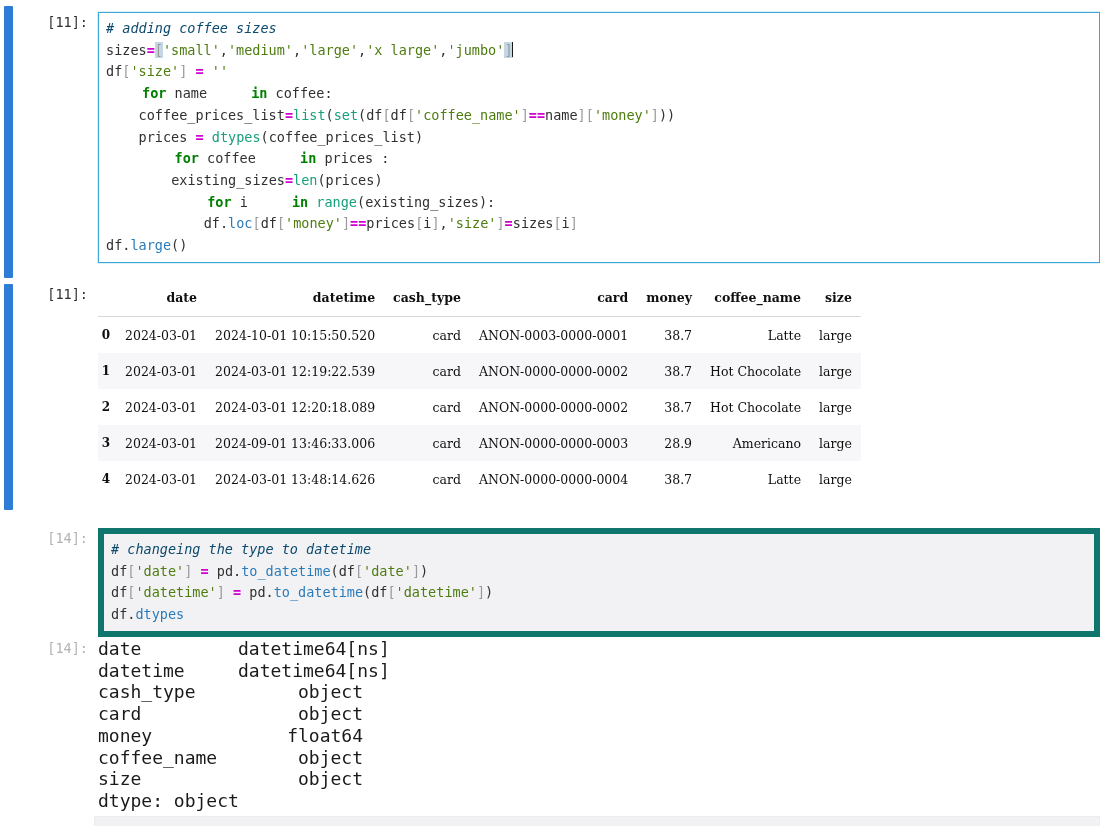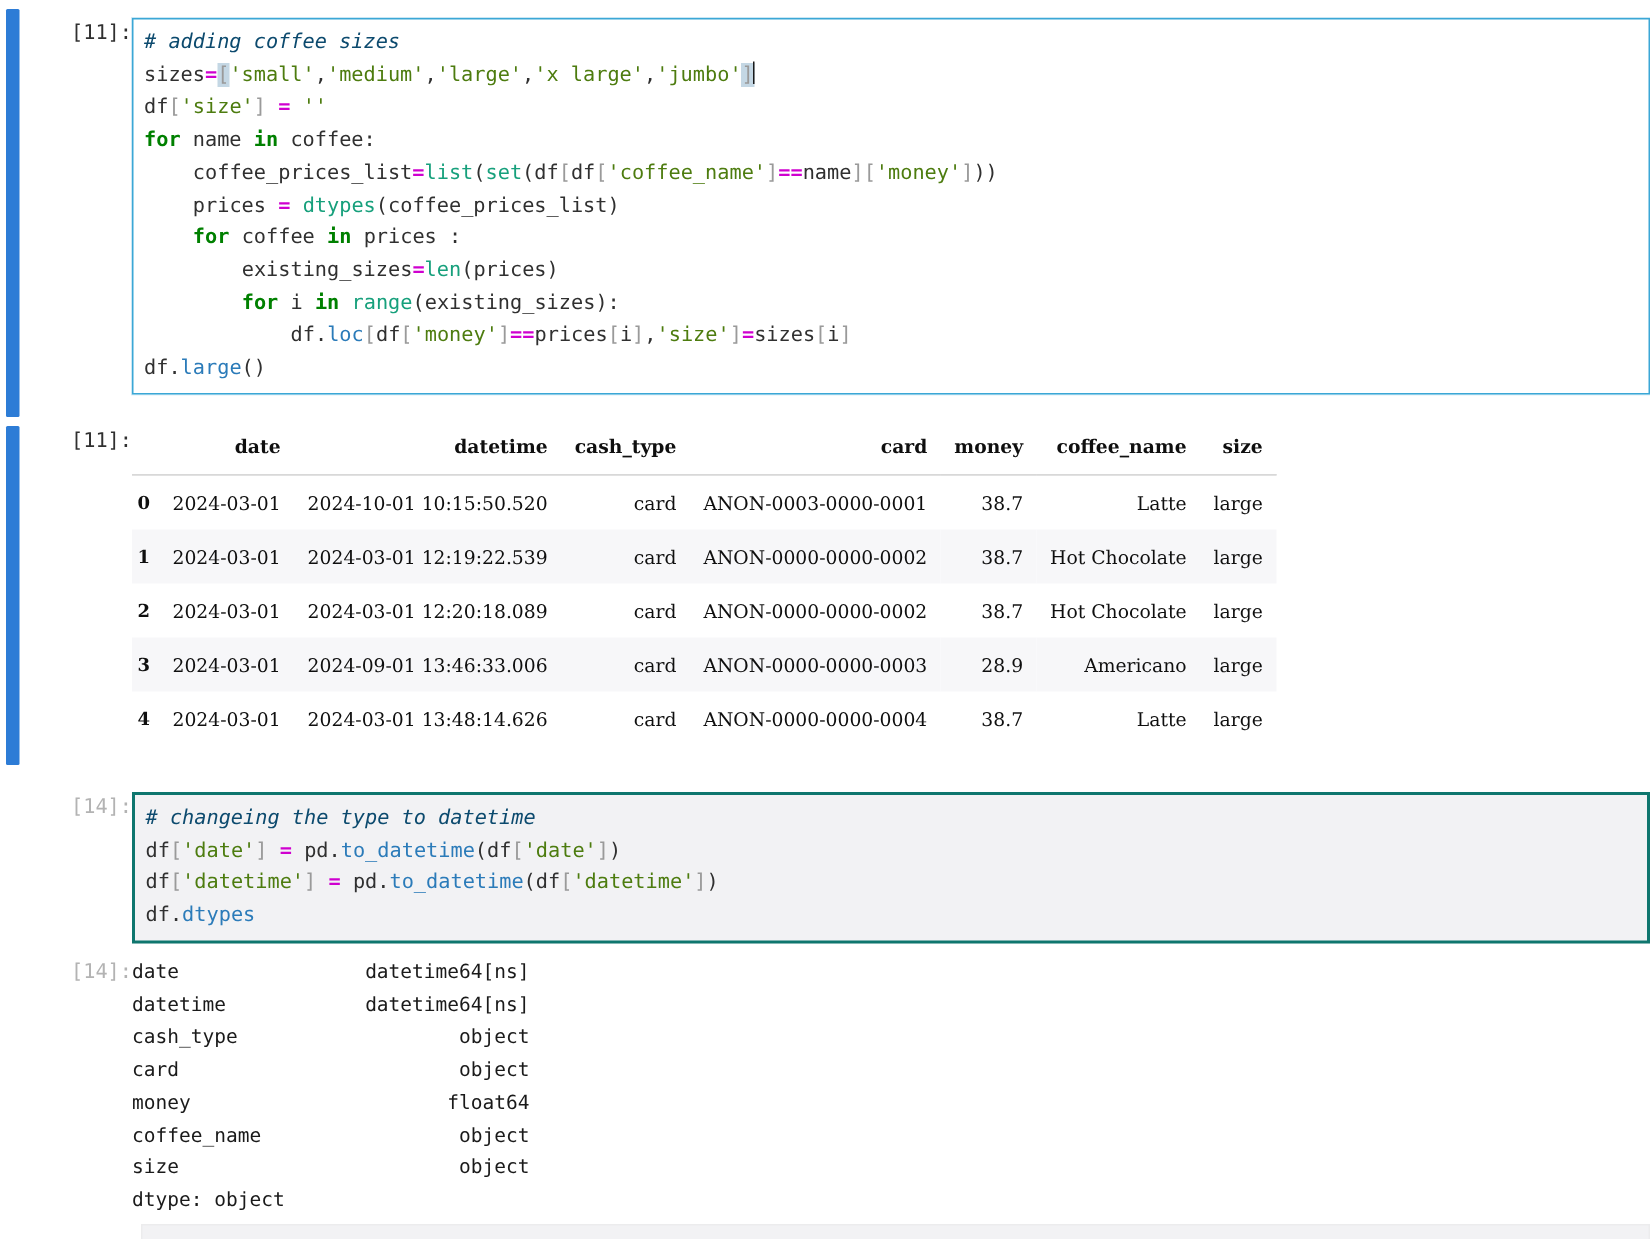--- a/index.html
+++ b/index.html
@@ -37,20 +37,21 @@
   
   .cell {
     position: absolute;
     display: flex;
     align-items: flex-start;
   }
   .prompt {
     width: 64px;
     flex: 0 0 64px;
     text-align: right;
+    padding-right: 10px;
     font-family: "DejaVu Sans Mono", "Liberation Mono", monospace;
     font-size: 13.5px;
     line-height: 21.7px;
     color: #303030;
     white-space: pre;
     user-select: none;
   }
   .prompt.dim { color: #b3b3b3; }
 
   
@@ -63,27 +64,27 @@
   }
   .input-box.active {
     background: #ffffff;
     border: 1px solid #3ba7d6;
     border-left: 1px solid #3ba7d6;
     padding: 5px 6px 5px 7px;
     box-shadow: 0 0 0 0.5px rgba(59,167,214,.35);
   }
   .input-box.inactive {
     background: #f2f2f4;
-    border: 2px solid #0f766e;
+    border: 6px solid #0f766e;
     padding: 5px 6px 5px 7px;
   }
 
   
   .cm    { color: #0c4a6e; font-style: italic; }  
-  .kw    { color: #008000; font-weight: bold; }   
+  .kw    { color: #008000; font-weight: bold; margin-left: 36px; }   
   .bi    { color: #17a07c; }                      
   .st    { color: #4d7c0f; }                      
   .op    { color: #cf00cf; font-weight: bold; }   
   .pl    { color: #303030; }                      
   .br    { color: #9a9a9a; }                      
   .at    { color: #2b7bb9; }                      
   .hl    { background: #c4d7e4; }                 
   .caret {
     display: inline-block;
     width: 1px;
@@ -122,21 +123,21 @@
     font-weight: bold;
     text-align: right;
     padding-right: 6px;
     padding-left: 2px;
     font-size: 12px;
   }
 
   
   .text-out {
     font-family: "DejaVu Sans Mono", "Liberation Mono", monospace;
-    font-size: 13px;
+    font-size: 18px;
     line-height: 21.7px;
     color: #1a1a1a;
     white-space: pre;
   }
   .text-out .row { display: block; }
   .text-out .nm  { display: inline-block; width: 140px; }
   .text-out .ty  { display: inline-block; width: 125px; text-align: right; }
 
   
   .next-cell {

